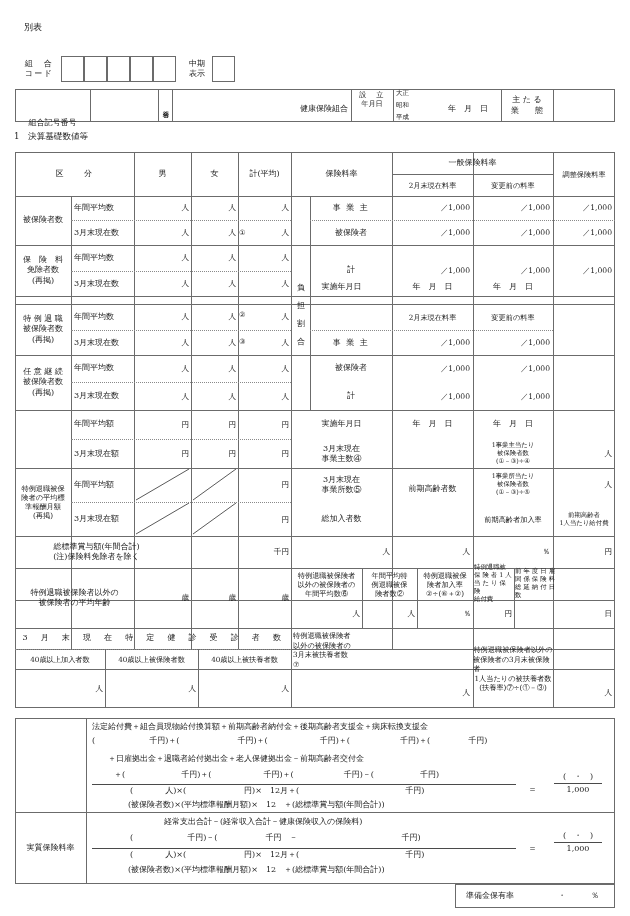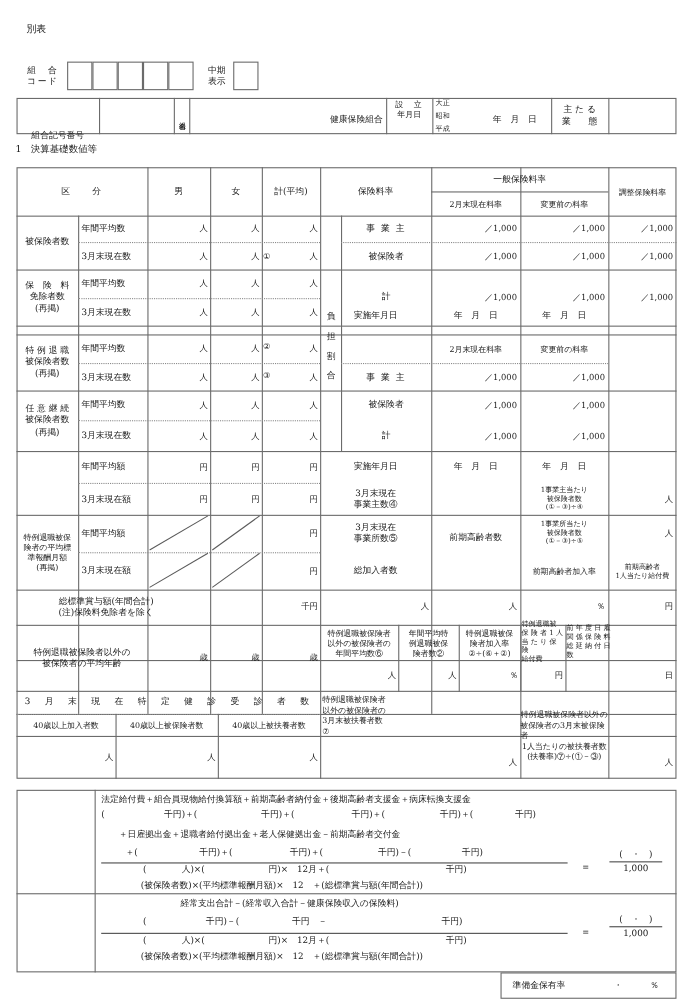--- a/index.html
+++ b/index.html
@@ -431,20 +431,21 @@
     <div class="lbl" style="position:absolute;left:38px;top:80px;">(被保険者数)×(平均標準報酬月額)×　12　＋(総標準賞与額(年間合計))</div>
   </div>
 
   <div class="ab lbl" style="left:528px;top:784px;font-size:9px;">＝</div>
   <div class="ab" style="left:548px;top:772px;width:60px;text-align:center;">
     <div class="lbl">(　・　)</div>
     <div class="ln hl" style="position:relative;left:6px;top:1px;width:48px;background:#4a4a4a;"></div>
     <div class="lbl" style="margin-top:2px;">1,000</div>
   </div>
 
+  <div class="ab ctr lbl" style="left:15px;top:812px;width:71px;height:72px;">実質保険料率</div>
 
   <div class="ab" style="left:90px;top:815px;width:430px;height:66px;">
     <div class="lbl" style="position:absolute;left:74px;top:2px;">経常支出合計－(経常収入合計－健康保険収入の保険料)</div>
     <div style="position:absolute;left:40px;top:18px;width:400px;display:flex;">
       <span class="lbl">(</span>
       <span class="lbl" style="margin-left:54px;">千円)－(</span>
       <span class="lbl" style="margin-left:48px;">千円　－</span>
       <span class="lbl" style="margin-left:104px;">千円)</span>
     </div>
     <div class="ln hl" style="left:2px;top:33px;width:424px;background:#4a4a4a;"></div>

